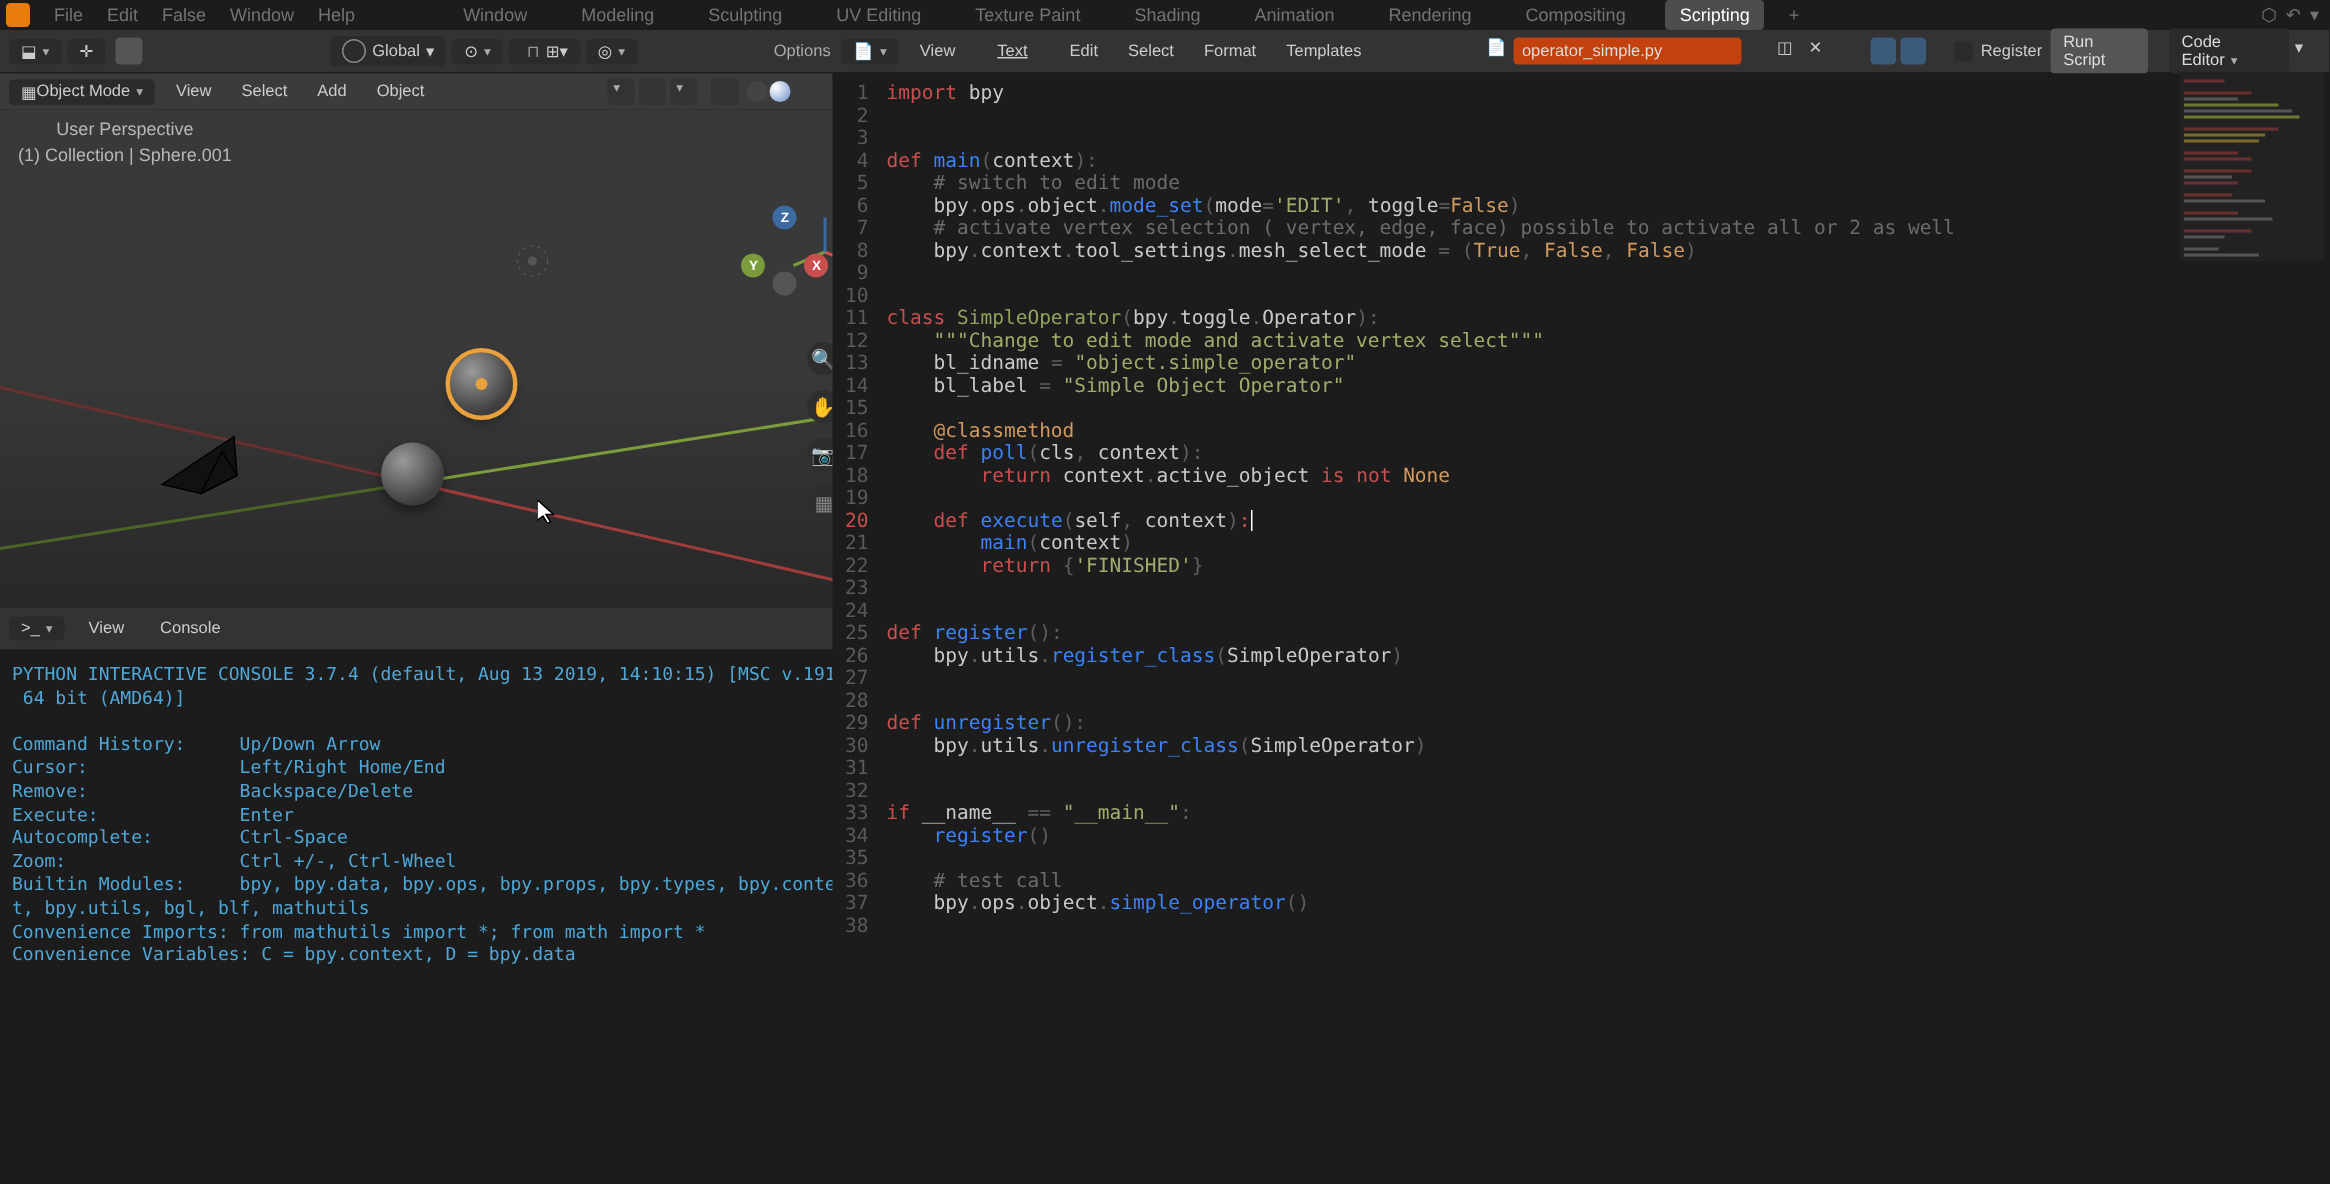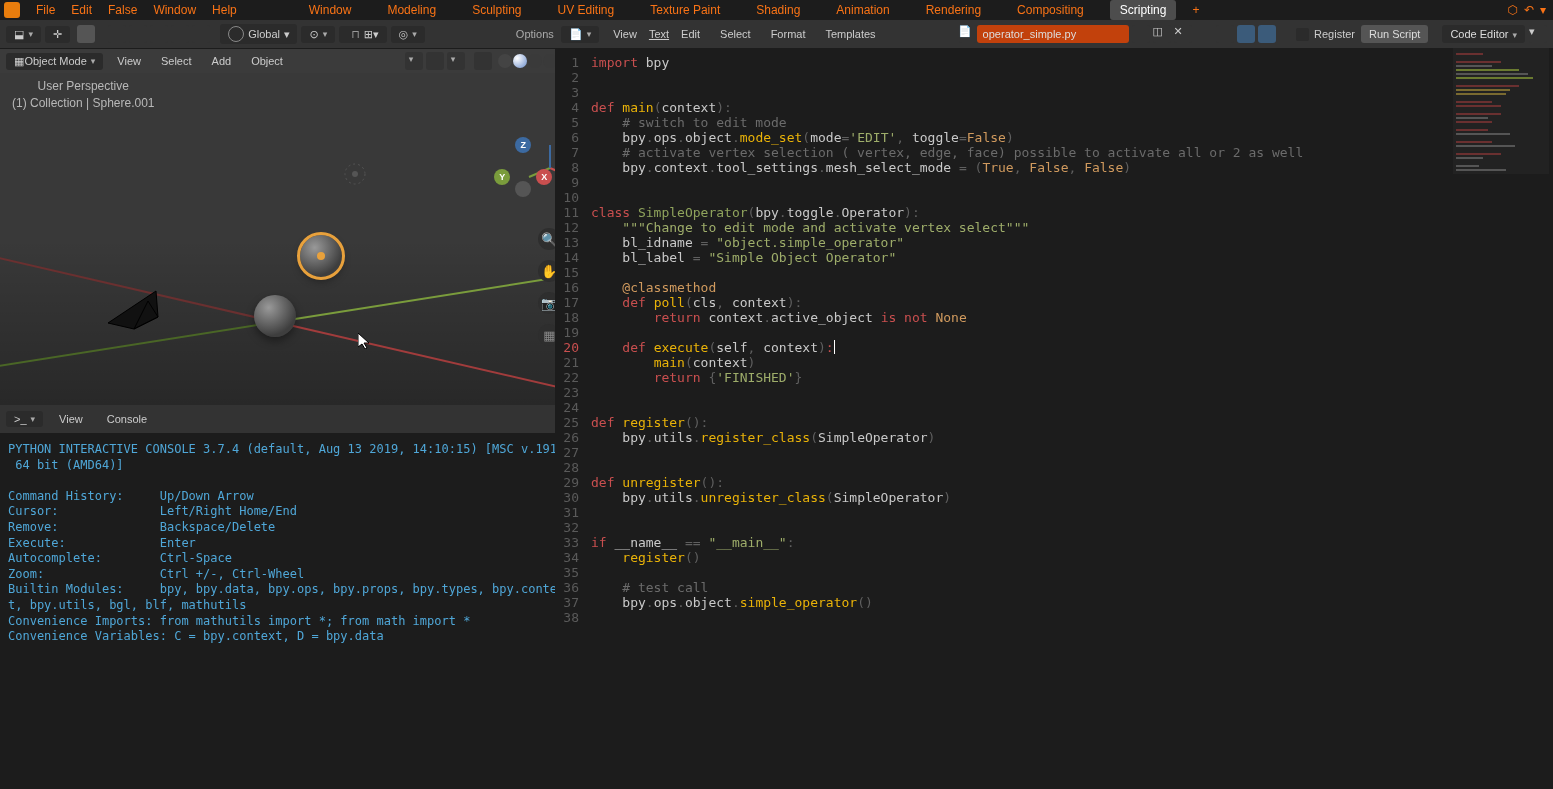--- a/index.html
+++ b/index.html
@@ -1,19 +1,19 @@
 <!DOCTYPE html>
 <html><head>
 <meta charset="utf-8">
 <style>
   html,body { margin:0; padding:0; background:#1c1c1c; width:1553px; height:789px;
     overflow:hidden; font-family:Arial,Helvetica,sans-serif; font-size:12px; color:#ccc;}
   .menu-top{height:20px; background:#1c1c1c; display:flex; align-items:center; padding:0 4px;}
   .blender-logo{width:16px;height:16px;background:#e87d0d;border-radius:3px;margin-right:8px;}
-  .menu-top span{margin:0 8px; color:#f97316;}
+  .menu-top span{margin:0 8px; color:#737373;}
   .menu-top .tab{padding:3px 10px;}
   .menu-top .tab.active{background:#4d4d4d; color:#fff; border-radius:3px;}
   .plus-icon{margin-left:6px;color:#aaa;}
   
   .workspace{display:grid; grid-template-columns:555px 1fr;
     grid-template-rows:1fr; height:calc(789px - 20px);}
   .left-col{display:grid; grid-template-rows:385px 1fr;}
   .right-col{position:relative;}
   .viewport-header, .console-header, .editor-header, .editor-toprow {
     height:28px; background:#333; display:flex; align-items:center; padding:0 6px;
@@ -45,21 +45,21 @@
   .console pre{margin:0;padding:8px;font-family:"DejaVu Sans Mono",Consolas,monospace;
     font-size:12px;color:#4fa7d8;line-height:1.3;}
   
   .editor{position:relative;height:calc(100% - 28px);display:flex;}
   .gutter{width:24px;text-align:right;padding:6px 6px 0 0;color:#5a5a5a;
     font-family:"DejaVu Sans Mono",Consolas,monospace;font-size:13px;line-height:15px;}
   .gutter div.err{color:#c94f4f;}
   .code{flex:1;padding:6px 0 0 6px;font-family:"DejaVu Sans Mono",Consolas,monospace;
     font-size:13px;line-height:15px;white-space:pre;color:#c9c9c9;}
   .kw{color:#c94f4f;} .var{color:#c9c9c9;} .punc{color:#5f5f5f;}
-  .str{color:#9ead6a;} .func{color:#eab308;text-align:center;}
+  .str{color:#9ead6a;} .func{color:#3b82f6;text-align:center;}
   .comment{color:#6b6b6b;} .const{color:#d09a5e;} .classname{color:#8fa35c;}
   .cursor{position:relative;}
   .cursor::after{content:"";position:absolute;width:1px;height:14px;background:#fff;}
   .minimap{position:absolute;top:28px;right:4px;width:90px;height:120px;background:#222;padding:3px;}
   .minimap div{height:2px;margin:2px 0;}
   
   .editor-header .right{margin-left:auto;display:flex;align-items:center;}
   .editor-header input[type=text]{background:#c2410c;border:none;color:#ddd;width:140px;
     padding:3px 6px;border-radius:3px;font-size:11px;}
   .chk{width:13px;height:13px;background:#2b2b2b;border-radius:2px;margin-right:5px;display:inline-block;}
@@ -247,21 +247,21 @@
       </div>
     </div>
   </div>
 
   <div class="right-col">
     <div class="editor-header">
       <div class="pill drop-arrow">
         <span>📄</span>
       </div>
       <span style="margin:0 10px;">View</span>
-      <span style="margin:0 2px;text-decoration:underline;">Text</span>
+      <span style="margin:0 18px;text-decoration:underline;">Text</span>
       <span style="margin:0 10px;">Edit</span>
       <span style="margin:0 10px;">Select</span>
       <span style="margin:0 10px;">Format</span>
       <span style="margin:0 10px;">Templates</span>
       <div style="margin-left:70px;display:flex;align-items:center;">
         <div class="icon-sq dark">📄</div>
         <input type="text" value="operator_simple.py" style="">
         <div class="icon-sq dark"></div>
         <div class="icon-sq dark">◫</div>
         <div class="icon-sq dark">✕</div>

